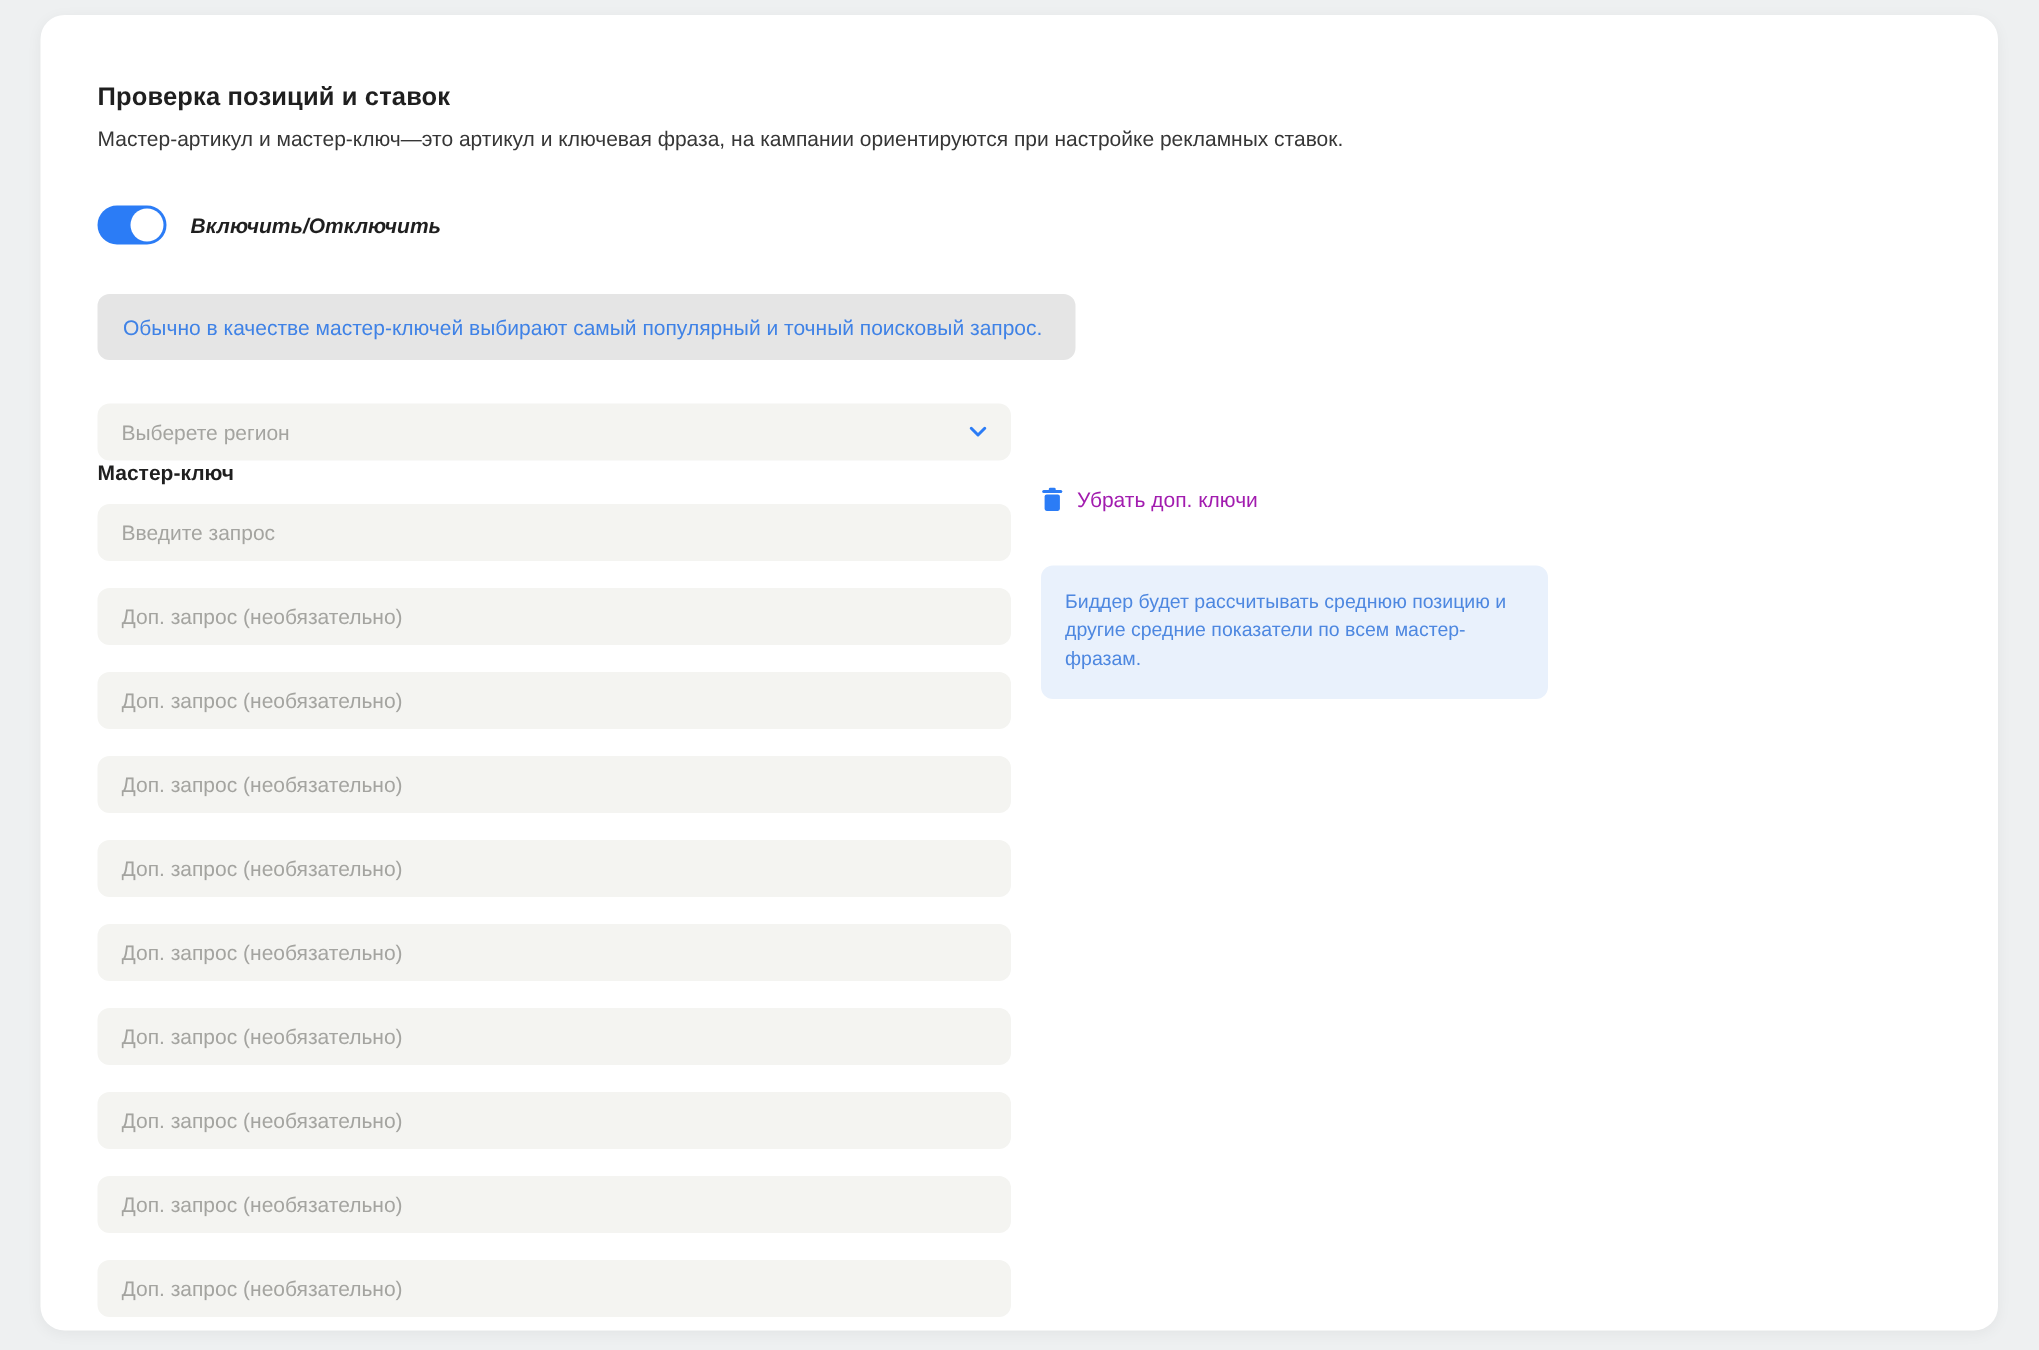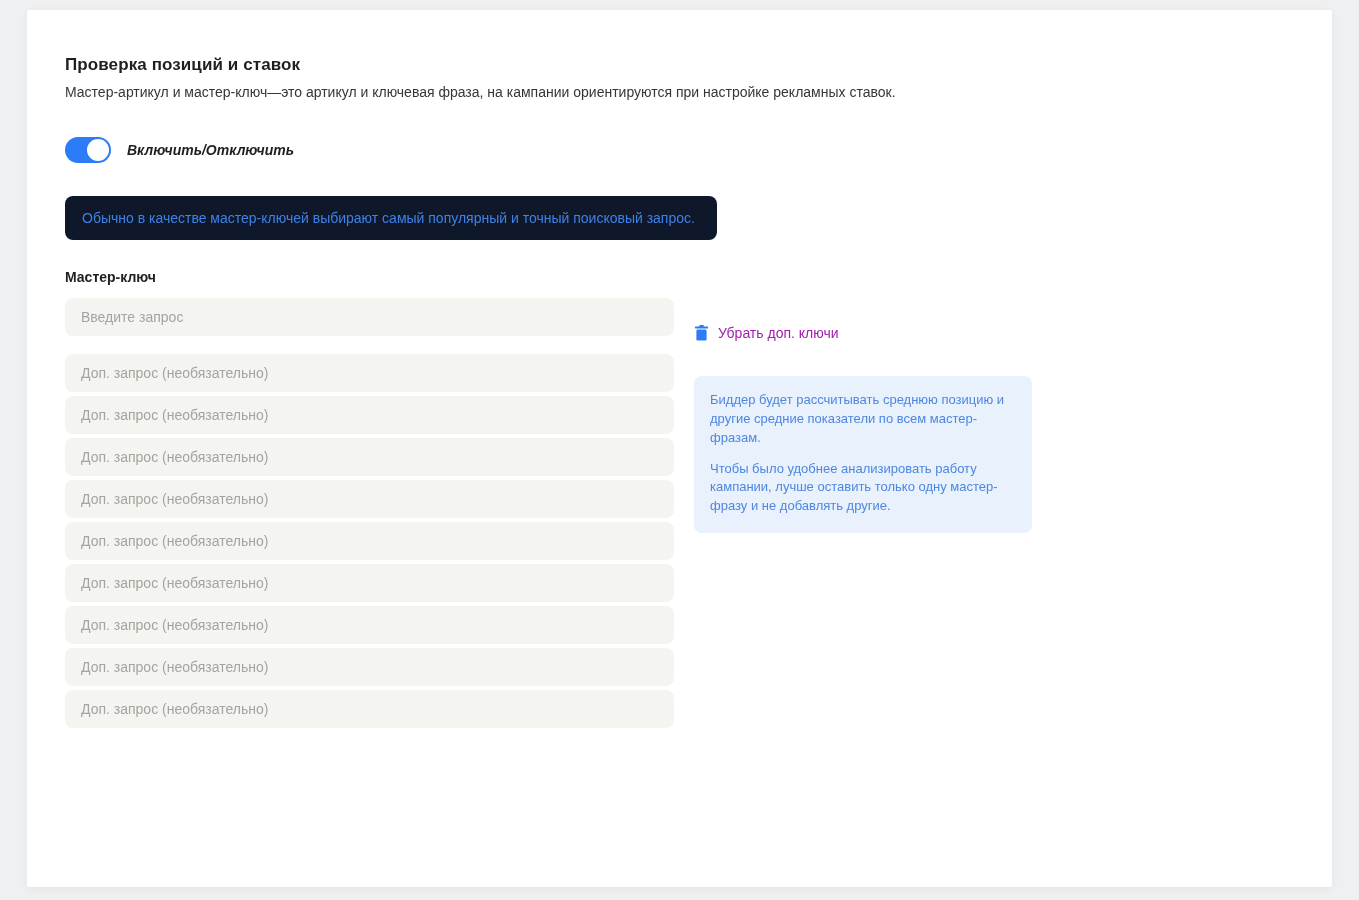--- a/index.html
+++ b/index.html
@@ -7,21 +7,21 @@
     width: 1359px; height: 900px;
     background: #eef0f1;
     font-family: "Liberation Sans", "DejaVu Sans", sans-serif;
     overflow: hidden;
   }
   .card {
     position: relative;
     width: 1305px; height: 877px;
     margin: 10px auto 0;
     background: #ffffff;
-    border-radius: 2px;
+    border-radius: 16px;
     box-shadow: 0 2px 10px rgba(0,0,0,0.05);
     padding: 45px 30px 0 38px;
   }
   .page-title {
     font-size: 17px;
     font-weight: 700;
     color: #1f1f1f;
     letter-spacing: .1px;
   }
   .page-subtitle {
@@ -55,21 +55,21 @@
     font-size: 14px;
     font-weight: 700;
     color: #1f1f1f;
     font-style: italic;
   }
   
   .banner {
     margin-top: 33px;
     width: 652px;
     min-height: 44px;
-    background: #0f172a;
+    background: #e5e5e5;
     border-radius: 8px;
     display: flex;
     align-items: center;
     padding: 0 17px;
     font-size: 14px;
     color: #3f82e6;
   }
   
   .form-grid {
     margin-top: 29px;
@@ -105,21 +105,21 @@
     justify-content: space-between;
     cursor: pointer;
   }
   .select-placeholder { color: #a4a4a0; }
   .chevron { flex: 0 0 auto; display: block; }
   
   .extra-list {
     margin-top: 18px;
     display: flex;
     flex-direction: column;
-    gap: 4px;
+    gap: 18px;
   }
   
   .remove-link {
     margin-top: 56px;
     display: inline-flex;
     align-items: center;
     gap: 9px;
     color: #a21caf;
     font-size: 14px;
     cursor: pointer;
@@ -157,20 +157,26 @@
 
   <div class="banner">
     <span>Обычно в качестве мастер-ключей выбирают самый популярный и точный поисковый запрос.</span>
   </div>
 
   <div class="form-grid">
 
     <div class="col-left">
 
       <div class="field">
+        <div class="select-box">
+          <span class="select-placeholder">Выберете регион</span>
+          <svg class="chevron" width="12" height="8" viewBox="0 0 12 8">
+            <polyline points="1.5,1.5 6,6 10.5,1.5" fill="none" stroke="#2b7cf6" stroke-width="2" stroke-linecap="round" stroke-linejoin="round"></polyline>
+          </svg>
+        </div>
       </div>
 
       <div class="field">
         <label class="field-label">Мастер-ключ</label>
         <input class="text-input" type="text" placeholder="Введите запрос" style="">
       </div>
 
       <div class="extra-list">
         <input class="text-input" type="text" placeholder="Доп. запрос (необязательно)" style="">
       <input class="text-input" type="text" placeholder="Доп. запрос (необязательно)" style="">
@@ -192,20 +198,19 @@
         <svg width="15" height="16" viewBox="0 0 15 16">
           <rect x="2.4" y="4.6" width="10.2" height="11" rx="1.4" fill="#2b7cf6"></rect>
           <rect x="0.8" y="1.6" width="13.4" height="2" rx="1" fill="#2b7cf6"></rect>
           <rect x="5.2" y="0" width="4.6" height="2.4" rx="1" fill="#2b7cf6"></rect>
         </svg>
         <span>Убрать доп. ключи</span>
       </button>
 
       <div class="info-box">
         <p>Биддер будет рассчитывать среднюю позицию и другие средние показатели по всем мастер-фразам.</p>
-        <p>Чтобы было удобнее анализировать работу кампании, лучше оставить только одну мастер-фразу и не добавлять другие.</p>
       </div>
 
     </div>
 
   </div>
 
 </div>
 
 </body></html>

